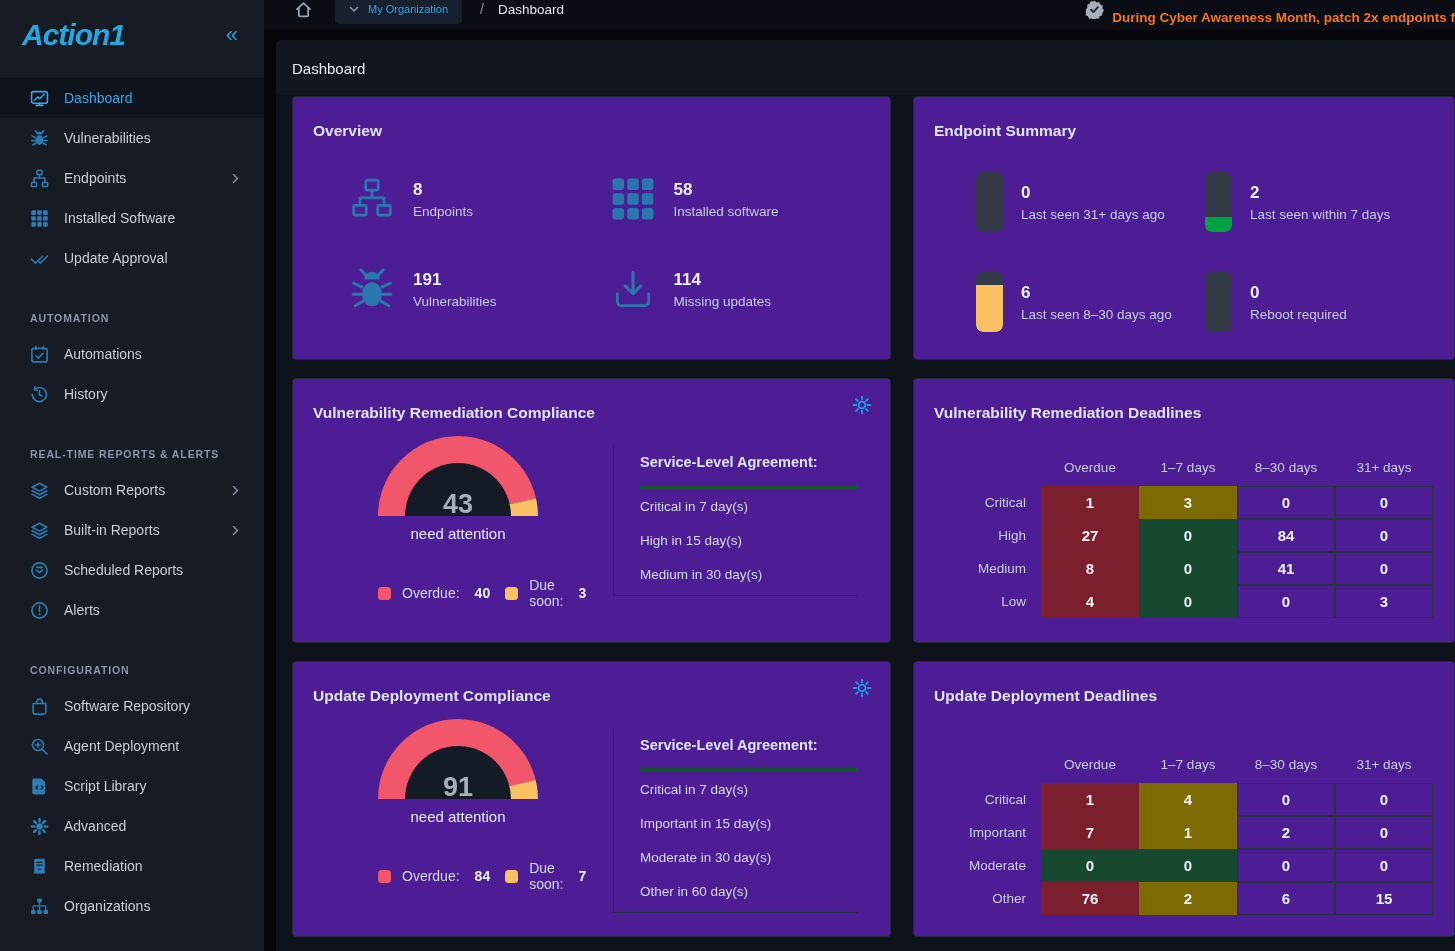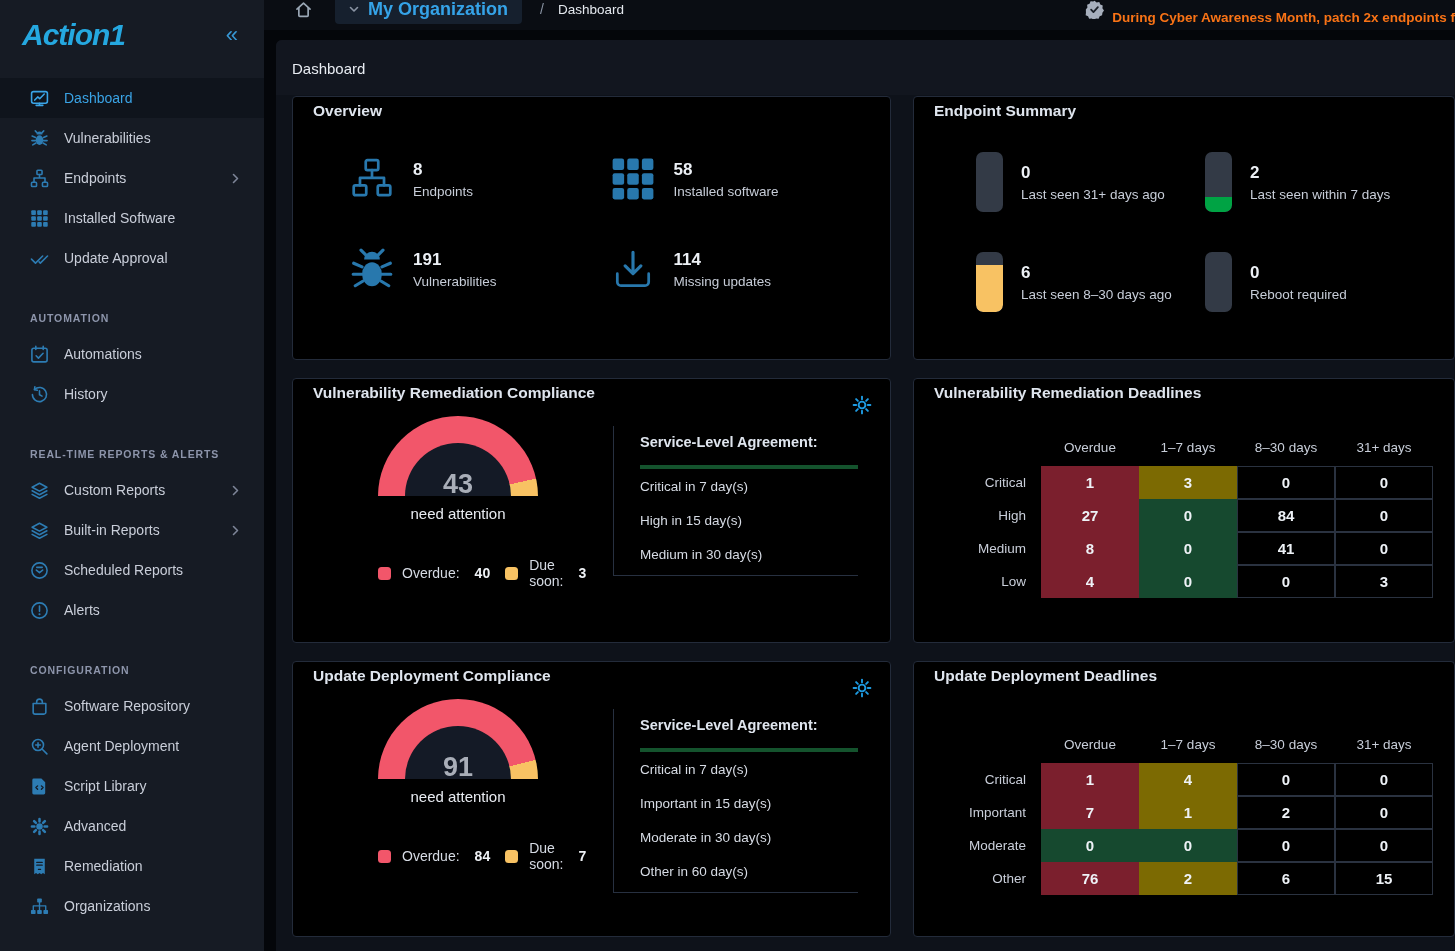--- a/index.html
+++ b/index.html
@@ -28,33 +28,33 @@
   .si .f { fill:#2d7cb3; stroke:none; }
   .si .dk { stroke:#161b24; }
   .nav-item.active .si { stroke:#3aa4e6; }
 
   
   .main { flex:1; min-width:0; display:flex; flex-direction:column; }
   .topbar { height:42px; background:#0a0d13; display:flex; align-items:center; padding-left:30px; overflow:hidden; }
   .home-ic { width:19px; height:19px; stroke:#9aa7b5; stroke-width:1.6; fill:none; stroke-linecap:round; stroke-linejoin:round; cursor:pointer; }
   .org-pill { margin-left:22px; display:flex; align-items:center; gap:9px; background:#16202e; border-radius:4px; height:29px; padding:0 14px; cursor:pointer; }
   .chev-d { width:10px; height:9px; } .chev-d path { stroke:#8a94a4; stroke-width:1.6; fill:none; stroke-linecap:round; stroke-linejoin:round; }
-  .org-name { font-size:18px; font-weight:700; color:#35a3e8; }
+  .org-name { font-size:11px; font-weight:400; color:#35a3e8; }
   .bc-sep { margin:0 14px 0 18px; color:#8a94a4; font-size:14px; }
   .bc-page { font-size:13.5px; color:#e4e8ee; }
   .banner { margin-left:auto; display:flex; align-items:center; gap:8px; white-space:nowrap; cursor:pointer; }
   .banner-text { font-size:13.5px; font-weight:700; color:#f97316;margin-top:16px; }
   .badge-ic { width:19px; height:19px; flex:none; }
 
   .content { flex:1; margin-left:12px; margin-top:10px; background:#12161f; border-radius:6px 0 0 0; min-width:0; overflow:hidden; }
   .page-header { padding:20px 16px 17px 16px; background:#12161f; }
   .page-title { font-size:15px; color:#e8ecf2; }
   .cards-area { background:#0e121a; padding:0 0 14px 16px; height:100%; }
   .grid { display:grid; grid-template-columns:599px minmax(0,1fr); grid-template-rows:264px 265px 276px; gap:18px 22px; padding-top:1px; }
-  .card { background:#000000; border:1px solid #232b3a; border-radius:4px; padding:5px 20px; position:relative; min-width:0; }
+  .card { background:#4c1d95; border:1px solid #232b3a; border-radius:4px; padding:25px 20px; position:relative; min-width:0; }
   .card-title { font-size:15.5px; font-weight:700; color:#dfe5ee; }
   .gear-btn { position:absolute; top:16px; right:18px; width:20px; height:20px; cursor:pointer; }
   .gear-btn path, .gear-btn circle { stroke:#1e9be2; stroke-width:1.9; fill:none; stroke-linecap:round; }
 
   
   .stats-grid { display:grid; grid-template-columns:1fr 1fr; row-gap:44px; margin-top:36px; padding:0 0 0 36px; }
   .stat { display:flex; align-items:center; gap:18px; }
   .stat-value { font-size:17px; font-weight:700; color:#ecf0f5; line-height:1.3; }
   .stat-label { font-size:13.5px; color:#c7cdd8; margin-top:3px; }
   .oi { width:46px; height:46px; stroke:#2878ad; stroke-width:2.6; fill:none; stroke-linecap:round; stroke-linejoin:round; flex:none; }

